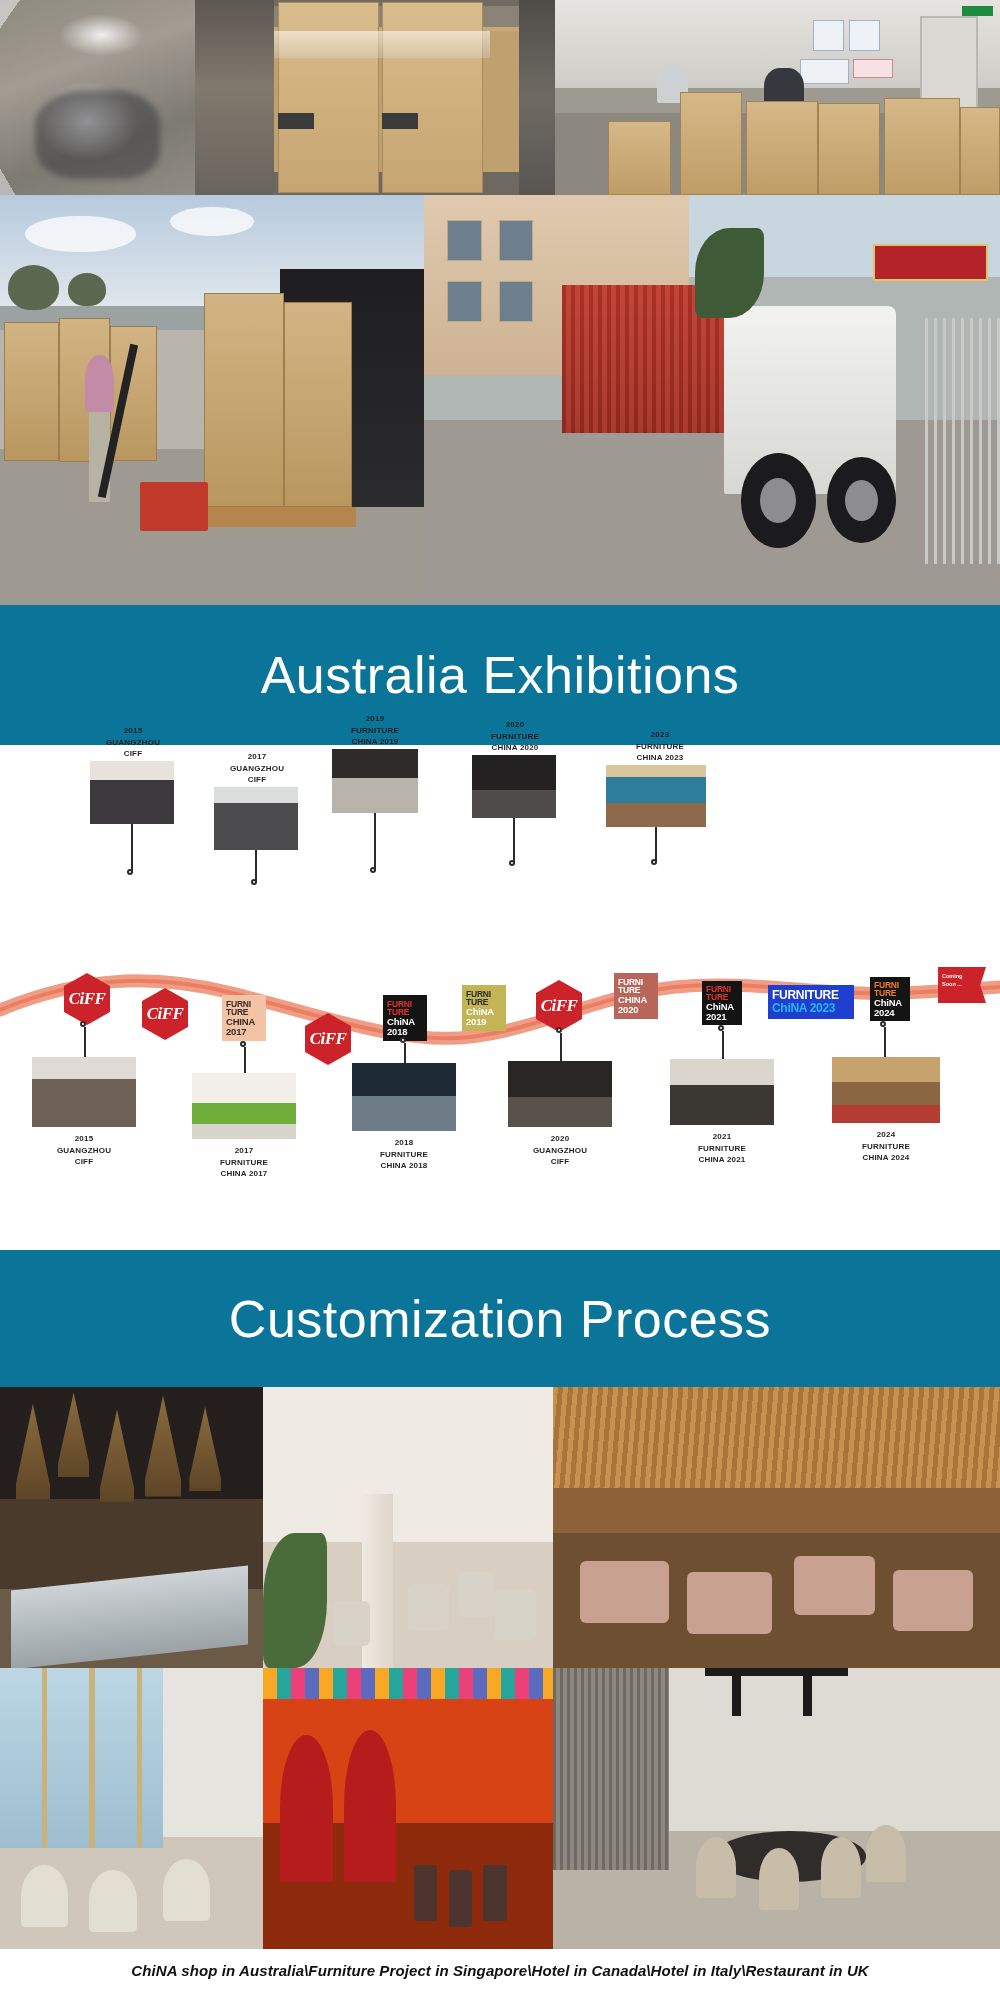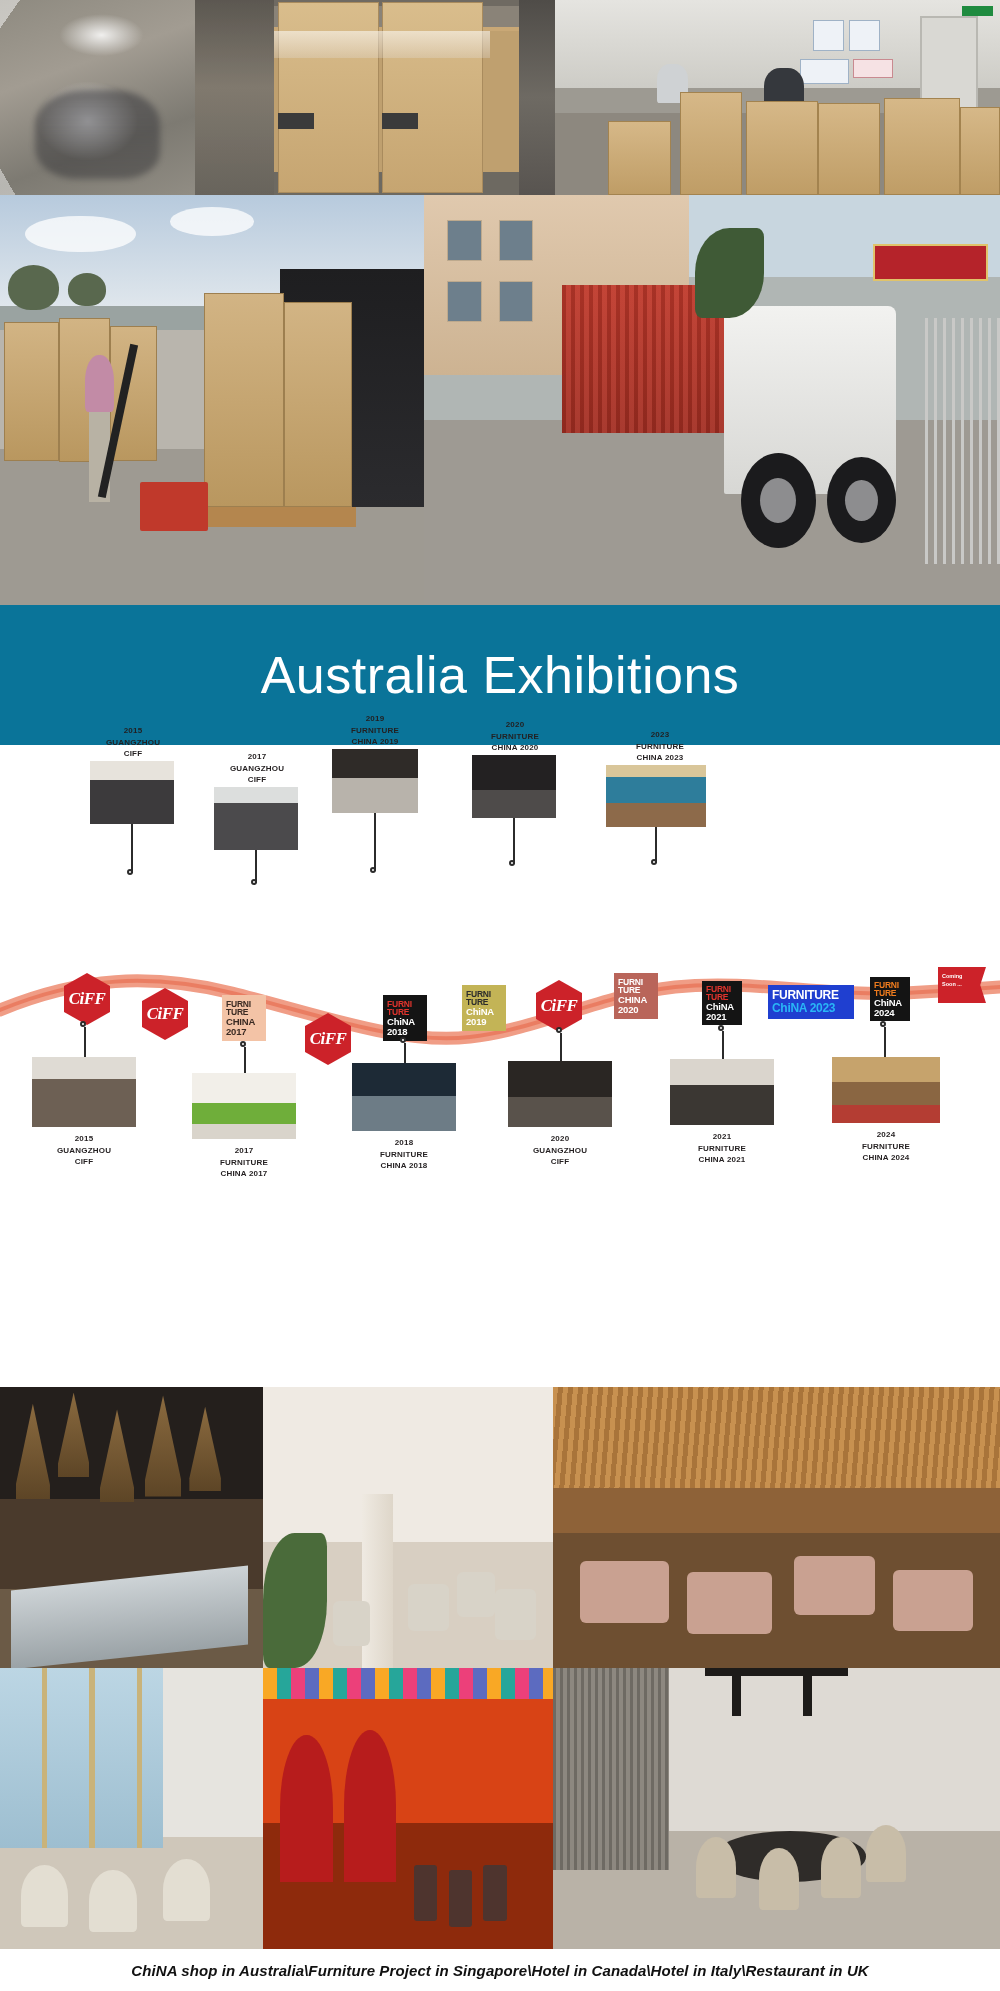--- a/index.html
+++ b/index.html
@@ -487,20 +487,23 @@
       <div class="dot" style="left:880px;top:276px"></div>
       <div class="leader" style="left:884px;top:282px;height:30px"></div>
       <div class="thumb" style="left:832px;top:312px;width:108px;height:66px;
            background:linear-gradient(180deg,#c6a36c 0 38%,#8a6642 38% 72%,#b43d33 72% 100%)"></div>
       <div class="cap" style="left:832px;top:384px;width:108px">2024
 FURNITURE
 CHINA 2024</div>
     </div>
   </div>
 
+  <div class="banner banner2" style="background:#0a7499">
+    <span>Customization Process</span>
+  </div>
 
   <div class="projgrid">
     <div class="projrow">
       <div class="photo p-w1">
         <div class="ph bg-rest1">
           <div class="lamp" style="left:6%;top:6%;width:13%;height:34%"></div>
           <div class="lamp" style="left:22%;top:2%;width:12%;height:30%"></div>
           <div class="lamp" style="left:38%;top:8%;width:13%;height:33%"></div>
           <div class="lamp" style="left:55%;top:3%;width:14%;height:36%"></div>
           <div class="lamp" style="left:72%;top:7%;width:12%;height:30%"></div>

